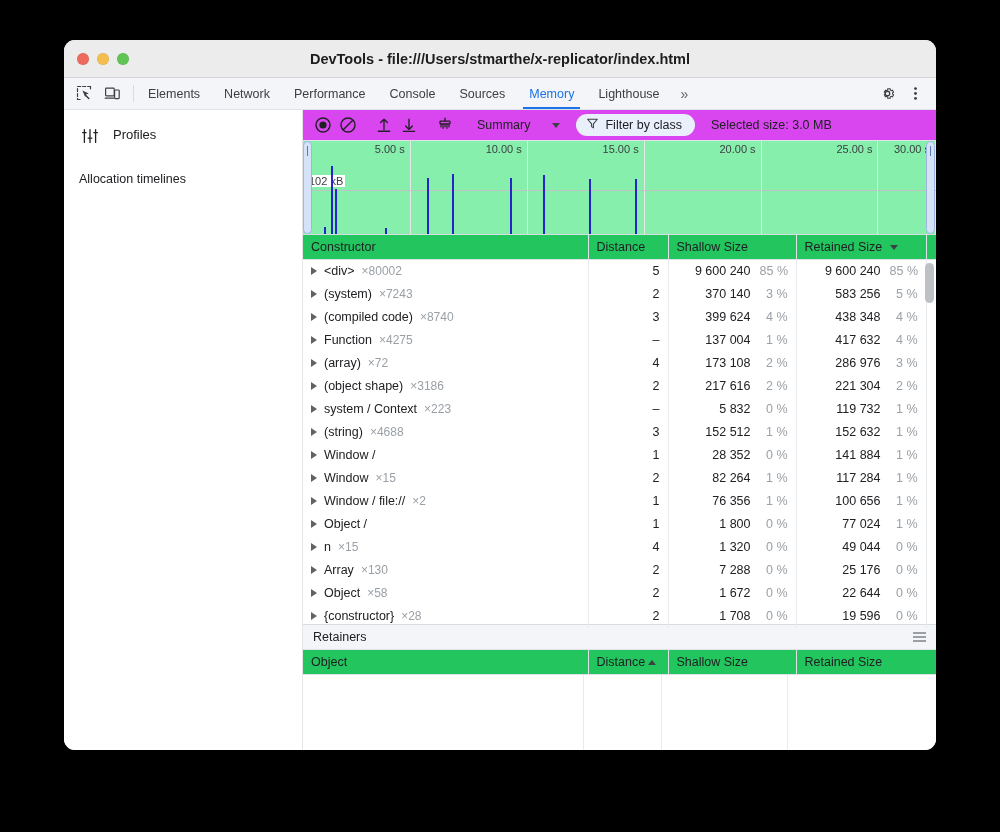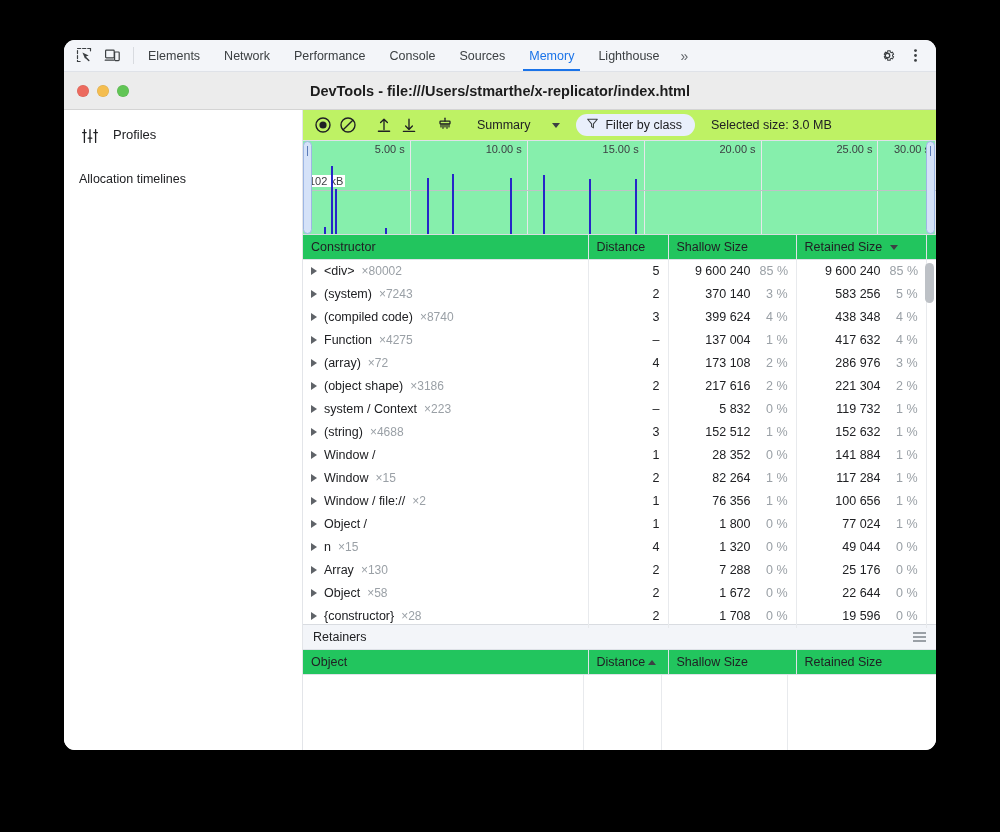--- a/index.html
+++ b/index.html
@@ -141,21 +141,21 @@
   .sb-item-label { font-size: 12.5px; color: #1a56c4; }
   .sb-item-size { font-size: 12.5px; color: #1a56c4; }
 
   
   #main { flex: 1; display: flex; flex-direction: column; min-width: 0; }
 
   
   #mtoolbar {
     height: 31px;
     flex: 0 0 31px;
-    background: #bef264;
+    background: #d946ef;
     border-bottom: 1px solid #dfe2e8;
     display: flex;
     align-items: center;
     padding-left: 10px;
     gap: 6px;
   }
   #view-select {
     display: flex; align-items: center;
     gap: 22px;
     font-size: 12.5px;
@@ -349,20 +349,29 @@
   }
   #ret-menu { margin-left: auto; display: flex; flex-direction: column; gap: 2.5px; }
   #ret-menu i { display: block; width: 13px; height: 1.5px; background: #9aa0a6; }
   #ret-body { height: 75px; display: flex; }
   .ret-empty-col { border-right: 1px solid #e8eaed; }
 </style>
 </head>
 <body>
 
 <div id="window">
+
+  <div id="titlebar">
+    <div class="lights">
+      <span class="light red"></span>
+      <span class="light yellow"></span>
+      <span class="light green"></span>
+    </div>
+    <div id="window-title">DevTools - file:///Users/stmarthe/x-replicator/index.html</div>
+  </div>
 
   <div id="tabbar">
     <div class="tb-icons">
       <span class="tb-icon">
         <svg width="17" height="17" viewBox="0 0 17 17">
           <path d="M1.5 1.5h3.2M6.6 1.5h3.2M11.7 1.5h2.8v2.3M1.5 3.6v3M1.5 8.5v3M1.5 13.4v1.1h2.6" stroke="#3c4043" stroke-width="1.2" fill="none" stroke-dasharray="0" stroke-linecap="round"></path>
           <path d="M6.4 5.6l6.3 3.0-2.6 0.8-0.9 2.6z" fill="#3c4043"></path>
           <path d="M9.5 10.2l3.3 3.3" stroke="#3c4043" stroke-width="1.5" stroke-linecap="round"></path>
         </svg>
       </span>
@@ -410,29 +419,20 @@
         </svg>
       </span>
       <span class="rt-icon">
         <svg width="17" height="17" viewBox="0 0 17 17">
           <circle cx="8.5" cy="3.6" r="1.4" fill="#3c4043"></circle>
           <circle cx="8.5" cy="8.5" r="1.4" fill="#3c4043"></circle>
           <circle cx="8.5" cy="13.4" r="1.4" fill="#3c4043"></circle>
         </svg>
       </span>
     </div>
-  </div>
-
-  <div id="titlebar">
-    <div class="lights">
-      <span class="light red"></span>
-      <span class="light yellow"></span>
-      <span class="light green"></span>
-    </div>
-    <div id="window-title">DevTools - file:///Users/stmarthe/x-replicator/index.html</div>
   </div>
 
   <div id="body">
 
     <div id="sidebar">
       <div class="sb-head">
         <span>
           <svg width="18" height="18" viewBox="0 0 18 18">
             <path d="M3.4 2.6v12.8M9 2.6v12.8M14.6 2.6v12.8" stroke="#202124" stroke-width="1.3" stroke-linecap="round"></path>
             <path d="M1.6 5.6h3.6M7.2 11.2h3.6M12.8 5.6h3.6" stroke="#202124" stroke-width="1.3" stroke-linecap="round"></path>

